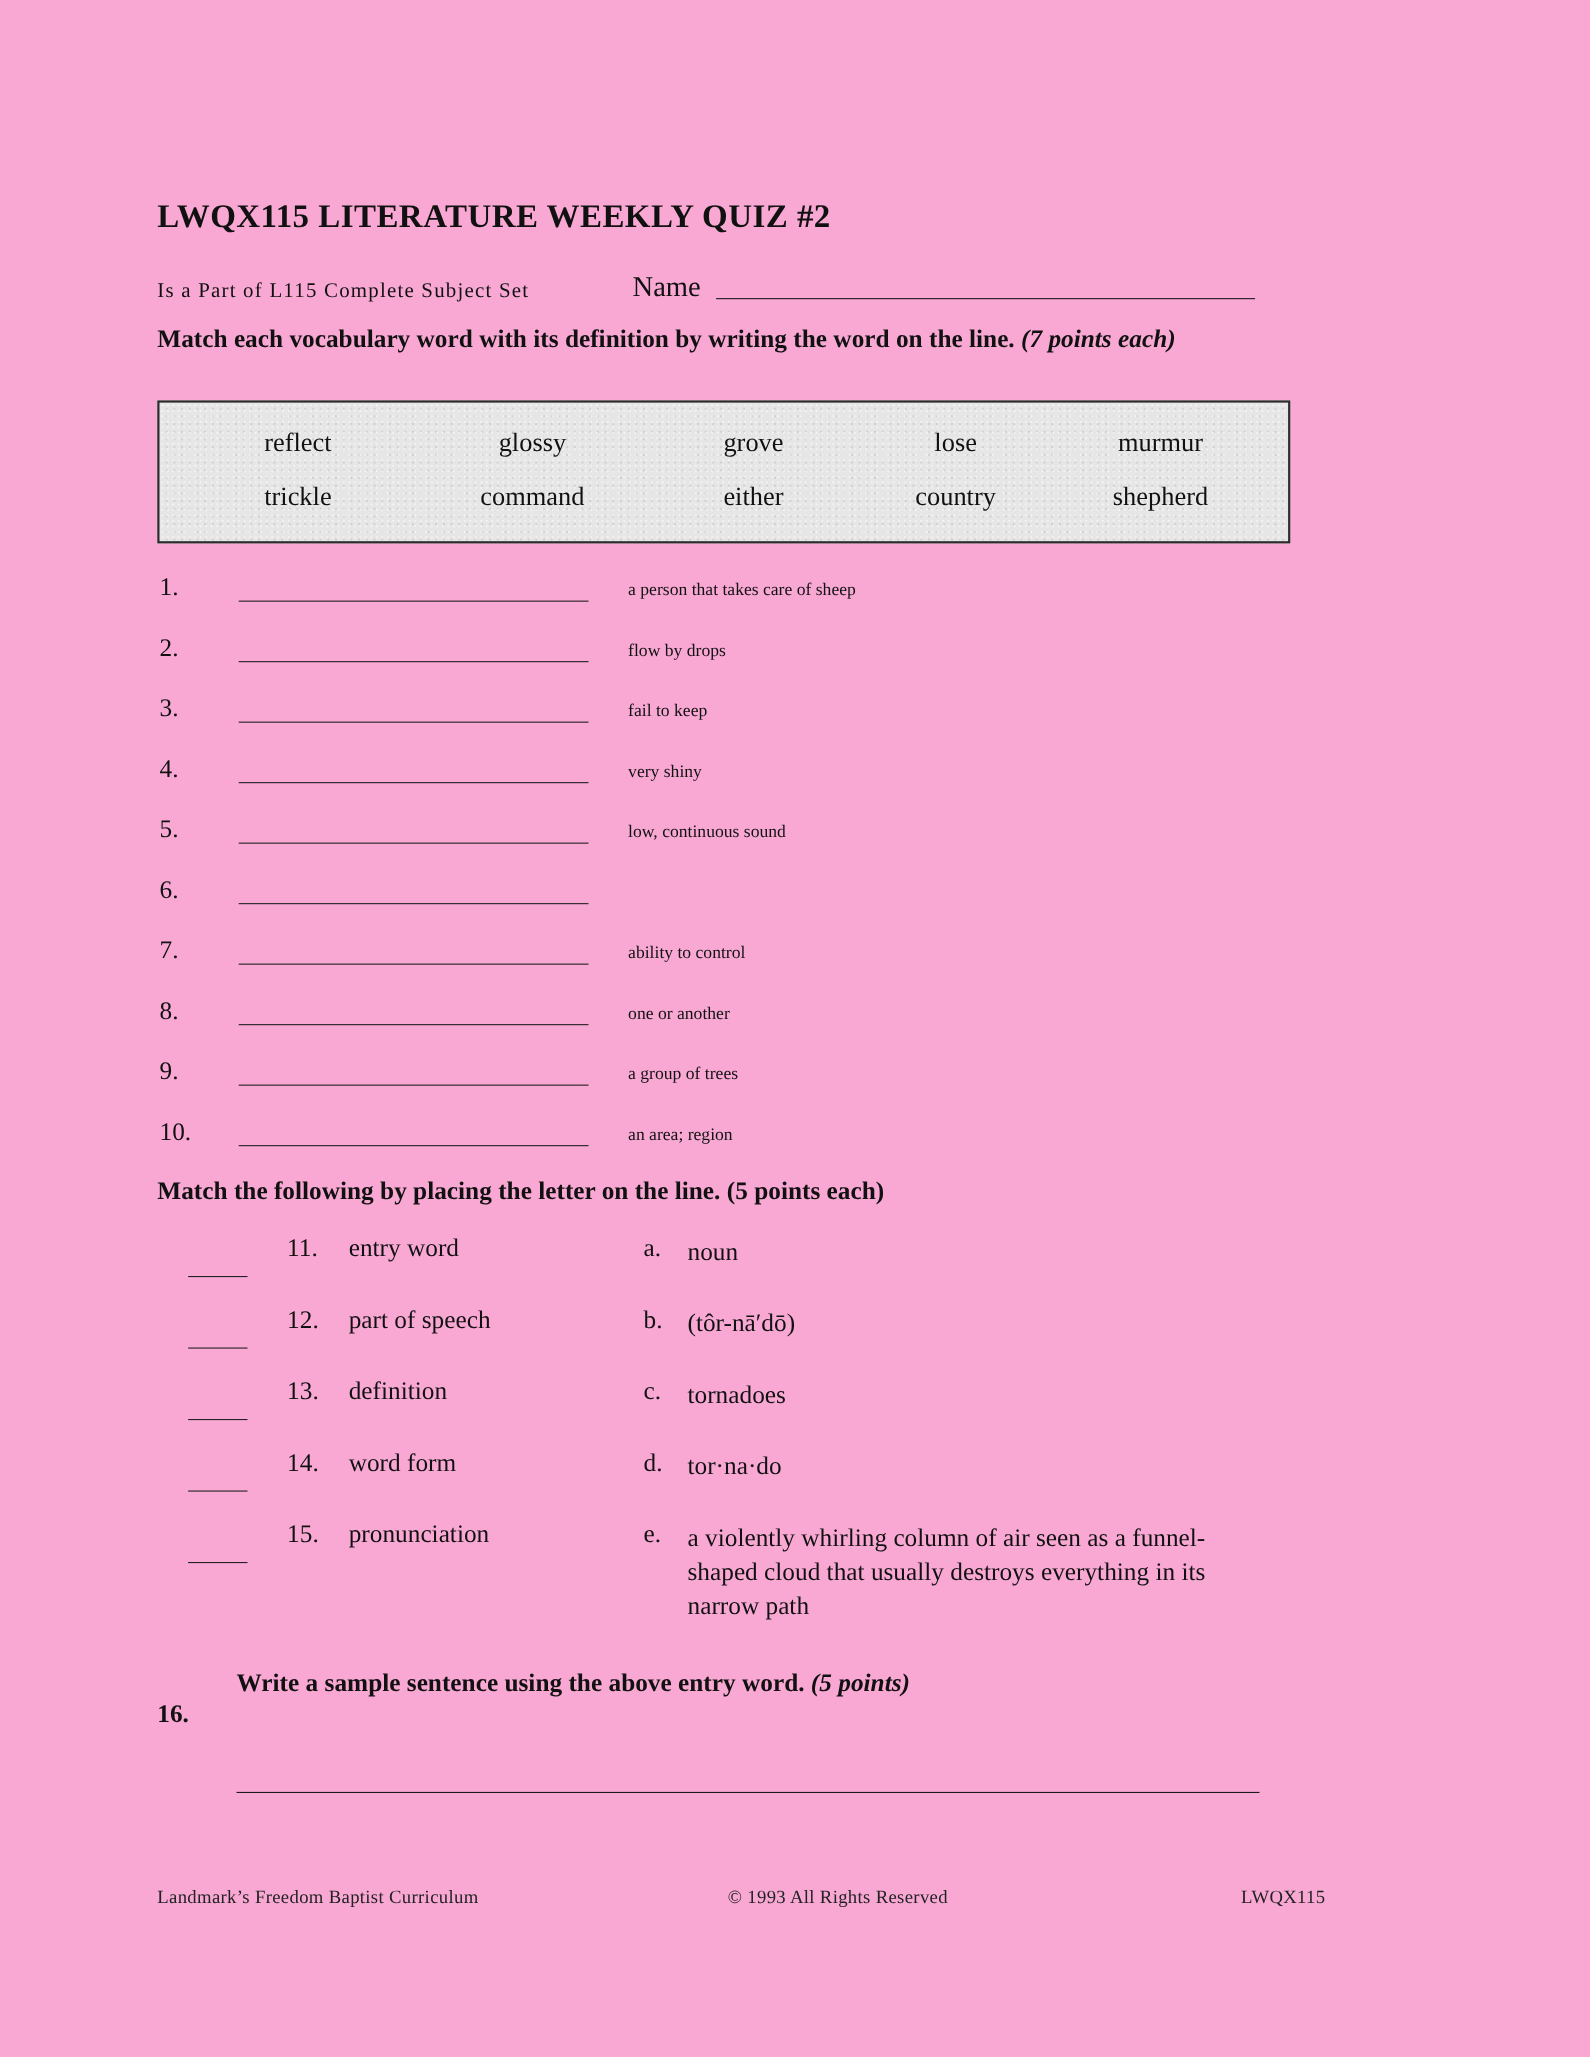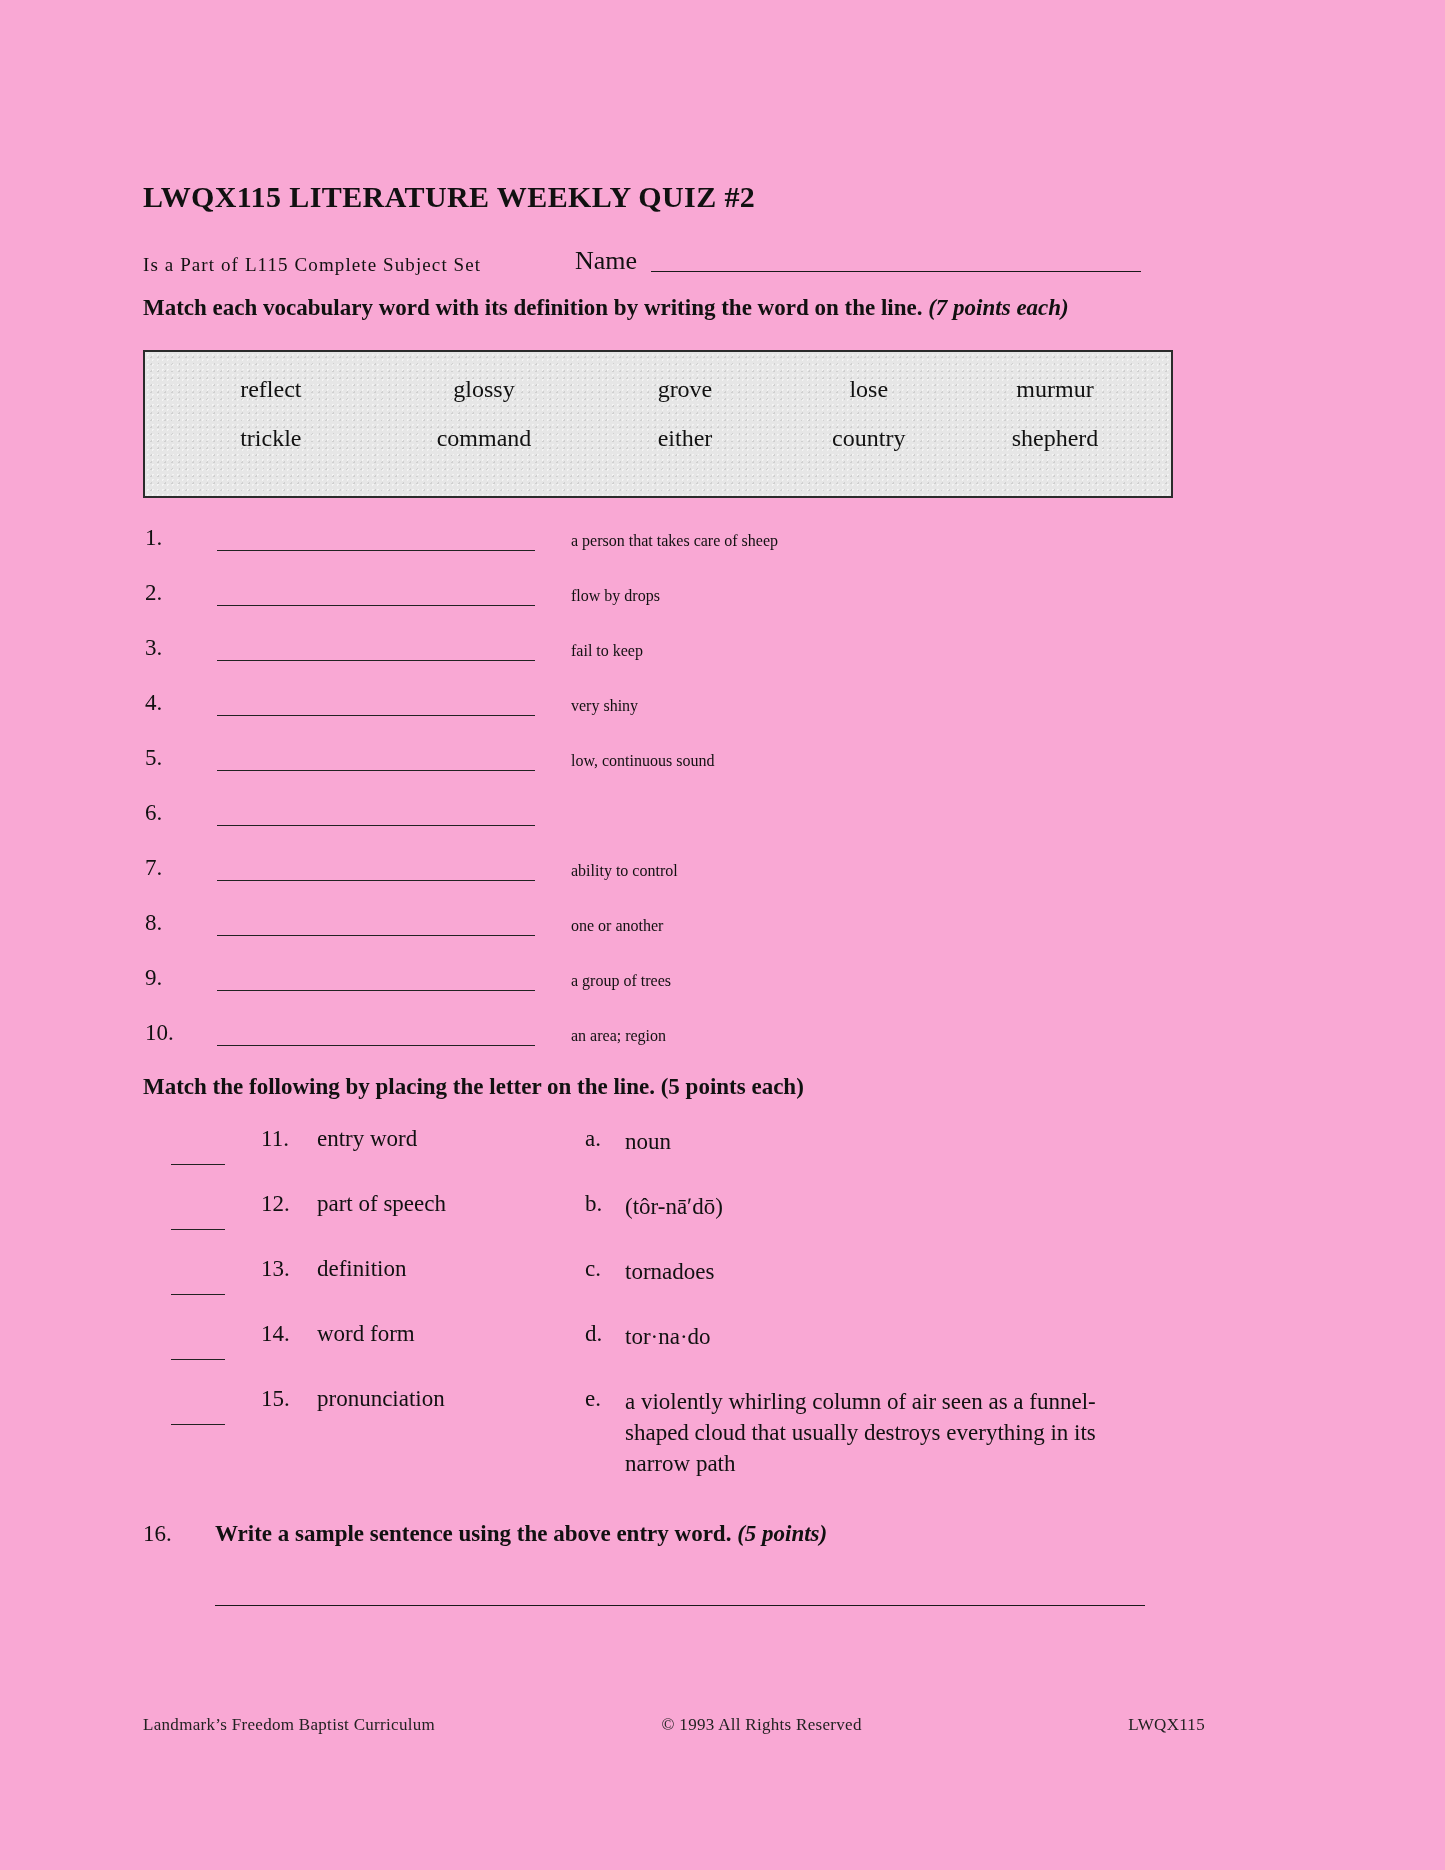--- a/index.html
+++ b/index.html
@@ -67,29 +67,29 @@
     font-weight: bold;
     margin-top: 16px;
     line-height: 1.42;
   }
   .instruction .pts {
     font-style: italic;
     font-weight: bold;
   }
   
   .wordbank {
-    margin-top: 25px;
+    margin-top: 39px;
     border: 2.5px solid #2b2b2b;
     background: #e6e6e6;
     background-image:
       radial-gradient(rgba(255,255,255,0.55) 1px, transparent 1px),
       radial-gradient(rgba(140,140,140,0.25) 1px, transparent 1px);
     background-size: 5px 5px, 7px 7px;
     background-position: 0 0, 3px 2px;
-    padding: 24px 18px 44px 18px;
+    padding: 24px 18px 26px 18px;
     width: 1030px;
     box-sizing: border-box;
   }
   .wb-row {
     display: flex;
     font-size: 24px;
     font-family: "Liberation Serif", serif;
   }
   .wb-row + .wb-row { margin-top: 22px; }
   .wb-cell {
@@ -147,21 +147,21 @@
   .lnum { width: 56px; }
   .ltext { width: 268px; }
   .lletter { width: 40px; }
   .lopt { width: 520px; line-height: 1.36; }
   
   .q16 {
     display: flex;
     margin-top: 42px;
     font-size: 23px;
   }
-  .q16-num { width: 72px; font-weight: normal; }
+  .q16-num { width: 72px; font-weight: bold; margin-top: 28px; }
   .q16-text { font-weight: bold; }
   .q16-text .pts { font-style: italic; }
   .answer-rule {
     margin-top: 54px;
     margin-left: 72px;
     width: 930px;
     border-bottom: 1.7px solid #1a1a1a;
     height: 4px;
   }
   

